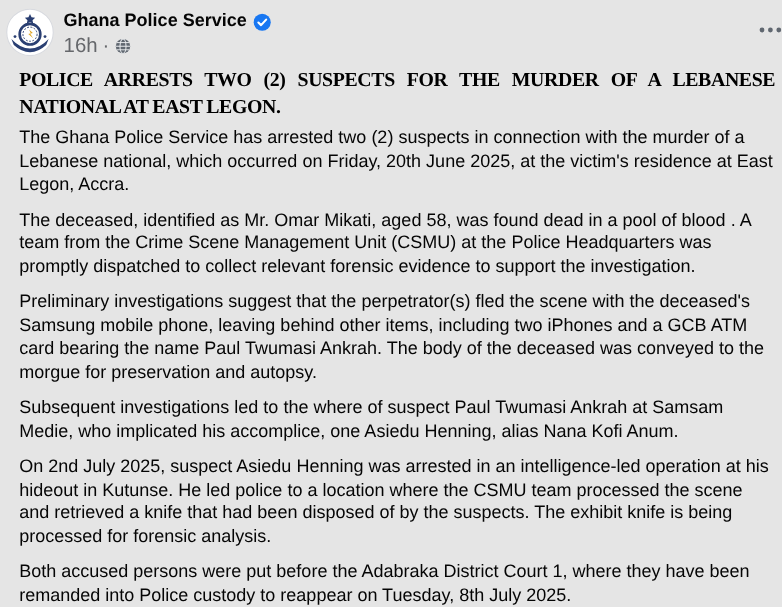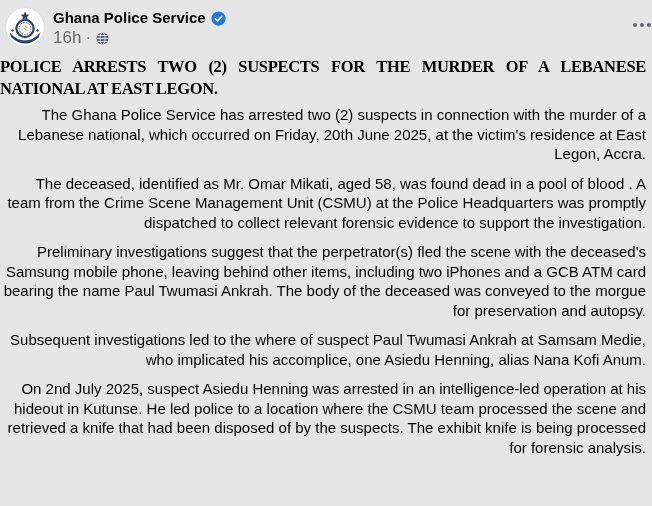--- a/index.html
+++ b/index.html
@@ -83,39 +83,38 @@
   }
   .more-btn i {
     width: 4px;
     height: 4px;
     border-radius: 50%;
     background: #606770;
     display: block;
   }
   
   .content {
-    padding: 0 6px 0 0;
+    padding: 0 6px 0 16px;
   }
   .headline {
     font-family: "Liberation Serif", "DejaVu Serif", serif;
     font-weight: 700;
     font-size: 16.5px;
     line-height: 22px;
     letter-spacing: -0.3px;
     word-spacing: -0.5px;
     color: #000000;
     text-align: justify;
     margin: 9px 0 5px 0;
   }
   .content p {
     font-size: 15px;
     line-height: 19.5px;
     color: #050505;
     margin: 0 0 10px 0;
-    text-align: right;
   }
 </style>
 </head>
 <body>
 
 <div class="post">
 
   <div class="header">
 
     <svg class="avatar" viewBox="0 0 40 40" role="img">
@@ -157,15 +156,16 @@
     </button>
   </div>
 
   <div class="content">
     <div class="headline">POLICE ARRESTS TWO (2) SUSPECTS FOR THE MURDER OF A LEBANESE NATIONAL AT EAST LEGON.</div>
     <p>The Ghana Police Service has arrested two (2) suspects in connection with the murder of a Lebanese national, which occurred on Friday, 20th June 2025, at the victim's residence at East Legon, Accra.</p>
     <p>The deceased, identified as Mr. Omar Mikati, aged 58, was found dead in a pool of blood . A team from the Crime Scene Management Unit (CSMU) at the Police Headquarters was promptly dispatched to collect relevant forensic evidence to support the investigation.</p>
     <p>Preliminary investigations suggest that the perpetrator(s) fled the scene with the deceased's Samsung mobile phone, leaving behind other items, including two iPhones and a GCB ATM card bearing the name Paul Twumasi Ankrah. The body of the deceased was conveyed to the morgue for preservation and autopsy.</p>
     <p>Subsequent investigations led to the where of suspect Paul Twumasi Ankrah at Samsam Medie, who implicated his accomplice, one Asiedu Henning, alias Nana Kofi Anum.</p>
     <p>On 2nd July 2025, suspect Asiedu Henning was arrested in an intelligence-led operation at his hideout in Kutunse. He led police to a location where the CSMU team processed the scene and retrieved a knife that had been disposed of by the suspects. The exhibit knife is being processed for forensic analysis.</p>
+    <p>Both accused persons were put before the Adabraka District Court 1, where they have been remanded into Police custody to reappear on Tuesday, 8th July 2025.</p>
   </div>
 
 </div>
 
 </body></html>

